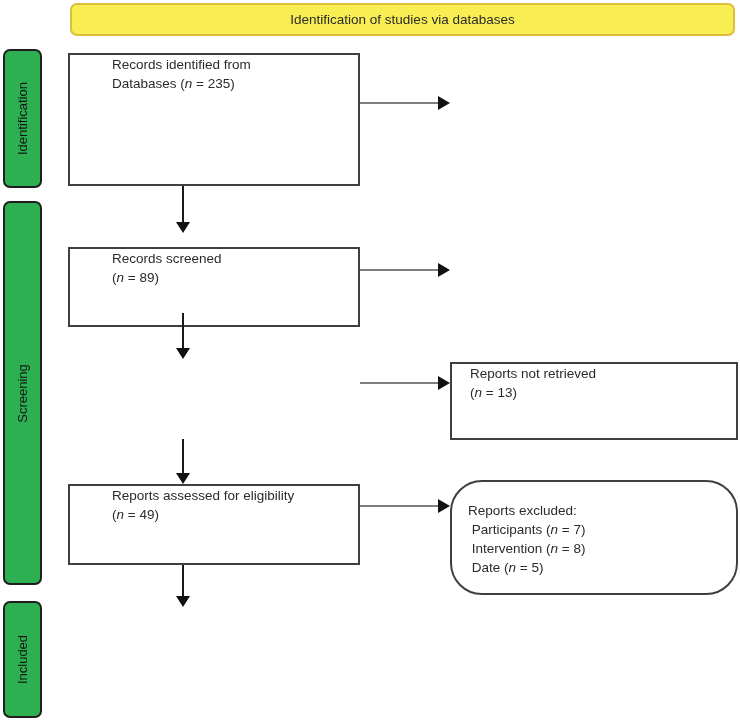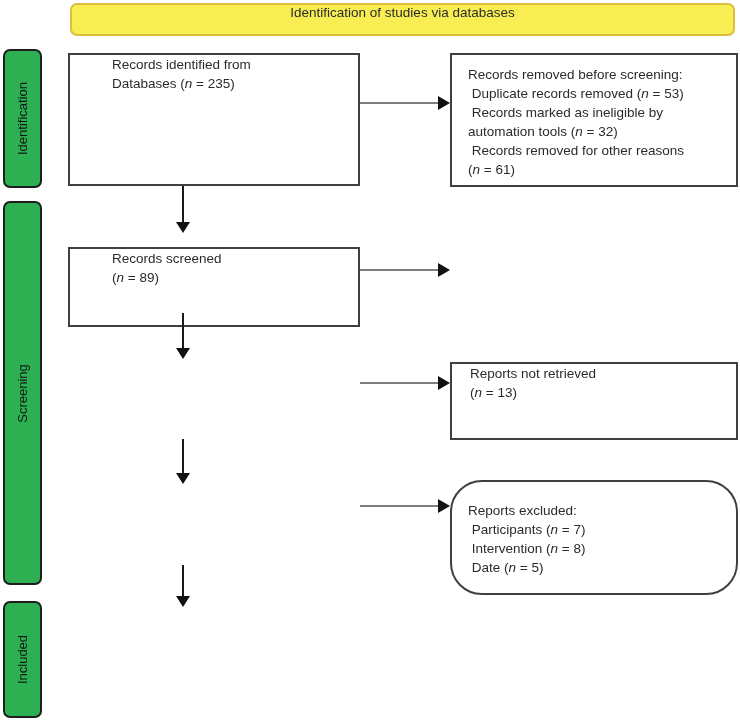--- a/index.html
+++ b/index.html
@@ -19,21 +19,21 @@
     overflow: hidden;
   }
 
   
   .banner {
     position: absolute;
     left: 70px; top: 3px; width: 665px; height: 33px;
     background: var(--banner-fill, #f8ee54);
     border: 2px solid var(--banner-border, #dcbe3d);
     border-radius: 7px;
-    display: flex; justify-content: center;
+    display: flex; align-items: center; justify-content: center;
     font-size: 13.5px;
   }
 
   
   .stage {
     position: absolute;
     left: 3px; width: 39px;
     background: var(--stage-fill, #2db052);
     border: 2px solid var(--stage-border, #1f1f1f);
     border-radius: 7px;
@@ -122,29 +122,25 @@
   </div>
 
   <div class="fbox main-col b1">
     <div class="txt">Records identified from
 Databases (<i>n</i> = 235)</div>
   </div>
   <div class="fbox main-col b2">
     <div class="txt">Records screened
 (<i>n</i> = 89)</div>
   </div>
+  <div class="fbox main-col b4">
+    <div class="txt">Reports assessed for eligibility
+(<i>n</i> = 49)</div>
+  </div>
 
-  <div class="fbox side-col r1">
-    <div class="txt">Records removed before screening:
- Duplicate records removed (<i>n</i> = 53)
- Records marked as ineligible by
-automation tools (<i>n</i> = 32)
- Records removed for other reasons
-(<i>n</i> = 61)</div>
-  </div>
   <div class="fbox side-col r3">
     <div class="txt">Reports not retrieved
 (<i>n</i> = 13)</div>
   </div>
   <div class="fbox side-col r4">
     <div class="txt">Reports excluded:
  Participants (<i>n</i> = 7)
  Intervention (<i>n</i> = 8)
  Date (<i>n</i> = 5)</div>
   </div>

